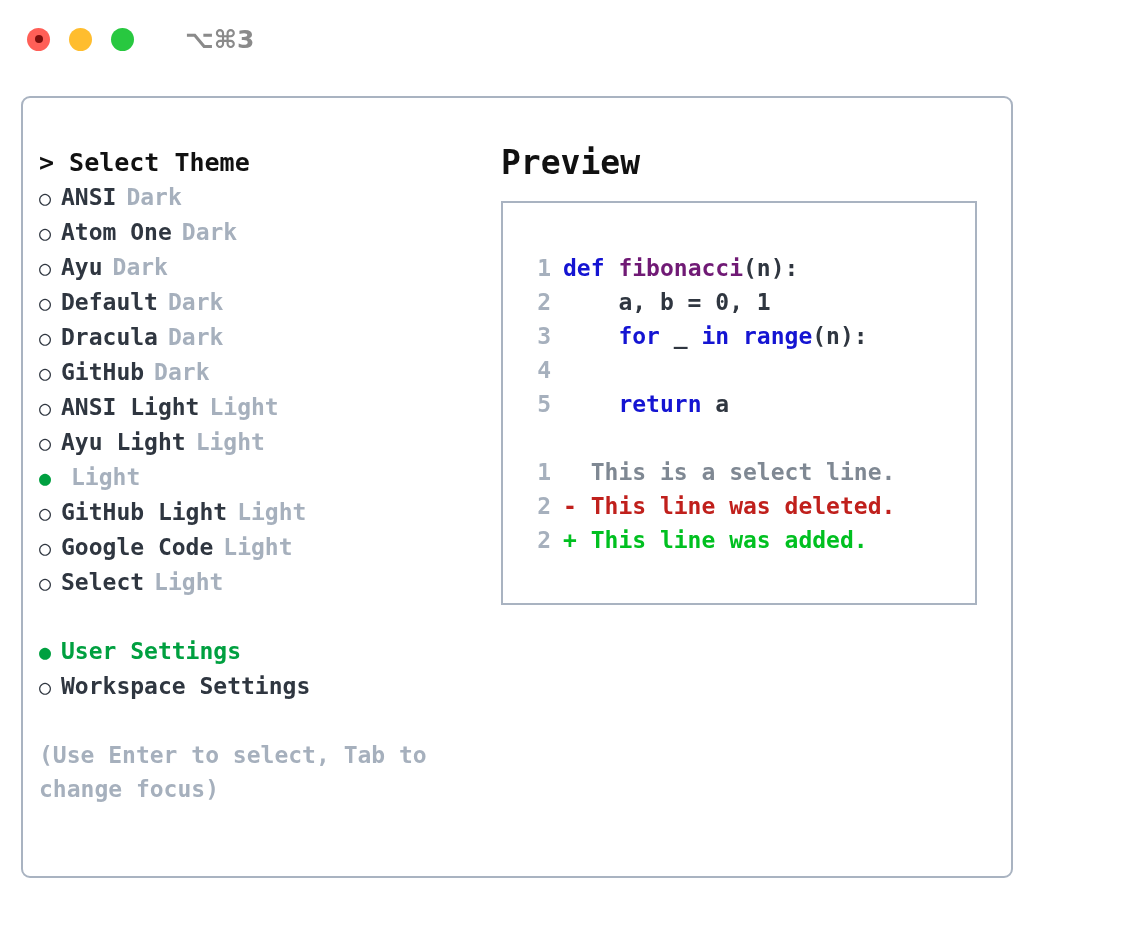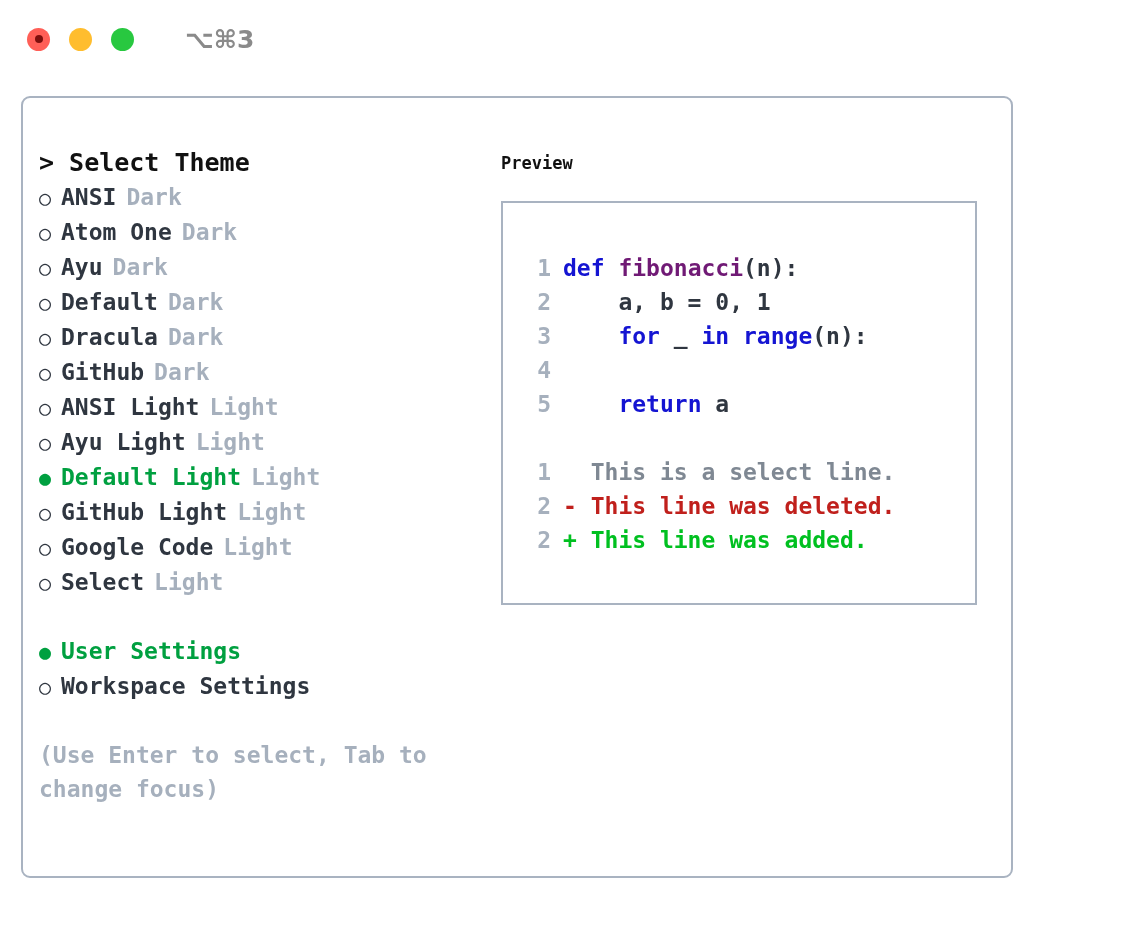--- a/index.html
+++ b/index.html
@@ -152,21 +152,21 @@
   }
 
   
   .right-col {
     position: absolute;
     left: 478px;
     top: 48px;
     width: 500px;
   }
   .preview-title {
-    font-size: 17px;
+    font-size: 33px;
     font-weight: bold;
     color: #111111;
     line-height: 34px;
     white-space: pre;
   }
   .preview-box {
     margin-top: 21px;
     width: 476px;
     height: 404px;
     border: 2px solid #a9b3c1;
@@ -220,21 +220,21 @@
 
       <div class="theme-list" id="theme-list">
           <div class="theme-row"><span class="bullet">○</span><span class="theme-name">ANSI</span><span class="theme-kind">Dark</span></div>
           <div class="theme-row"><span class="bullet">○</span><span class="theme-name">Atom One</span><span class="theme-kind">Dark</span></div>
           <div class="theme-row"><span class="bullet">○</span><span class="theme-name">Ayu</span><span class="theme-kind">Dark</span></div>
           <div class="theme-row"><span class="bullet">○</span><span class="theme-name">Default</span><span class="theme-kind">Dark</span></div>
           <div class="theme-row"><span class="bullet">○</span><span class="theme-name">Dracula</span><span class="theme-kind">Dark</span></div>
           <div class="theme-row"><span class="bullet">○</span><span class="theme-name">GitHub</span><span class="theme-kind">Dark</span></div>
           <div class="theme-row"><span class="bullet">○</span><span class="theme-name">ANSI Light</span><span class="theme-kind">Light</span></div>
           <div class="theme-row"><span class="bullet">○</span><span class="theme-name">Ayu Light</span><span class="theme-kind">Light</span></div>
-          <div class="theme-row selected"><span class="bullet">●</span><span class="theme-name">Default Light</span><span class="theme-kind">Light</span></div>
+          <div class="theme-row selected"><span class="bullet">●</span><span class="theme-kind">Light</span></div>
           <div class="theme-row"><span class="bullet">○</span><span class="theme-name">GitHub Light</span><span class="theme-kind">Light</span></div>
           <div class="theme-row"><span class="bullet">○</span><span class="theme-name">Google Code</span><span class="theme-kind">Light</span></div>
           <div class="theme-row"><span class="bullet">○</span><span class="theme-name">Select</span><span class="theme-kind">Light</span></div>
         </div>
 
       <div class="spacer-block"></div>
 
       <div id="apply-list">
           <div class="theme-row selected"><span class="bullet">●</span><span class="theme-name">User Settings</span></div>
           <div class="theme-row"><span class="bullet">○</span><span class="theme-name">Workspace Settings</span></div>

